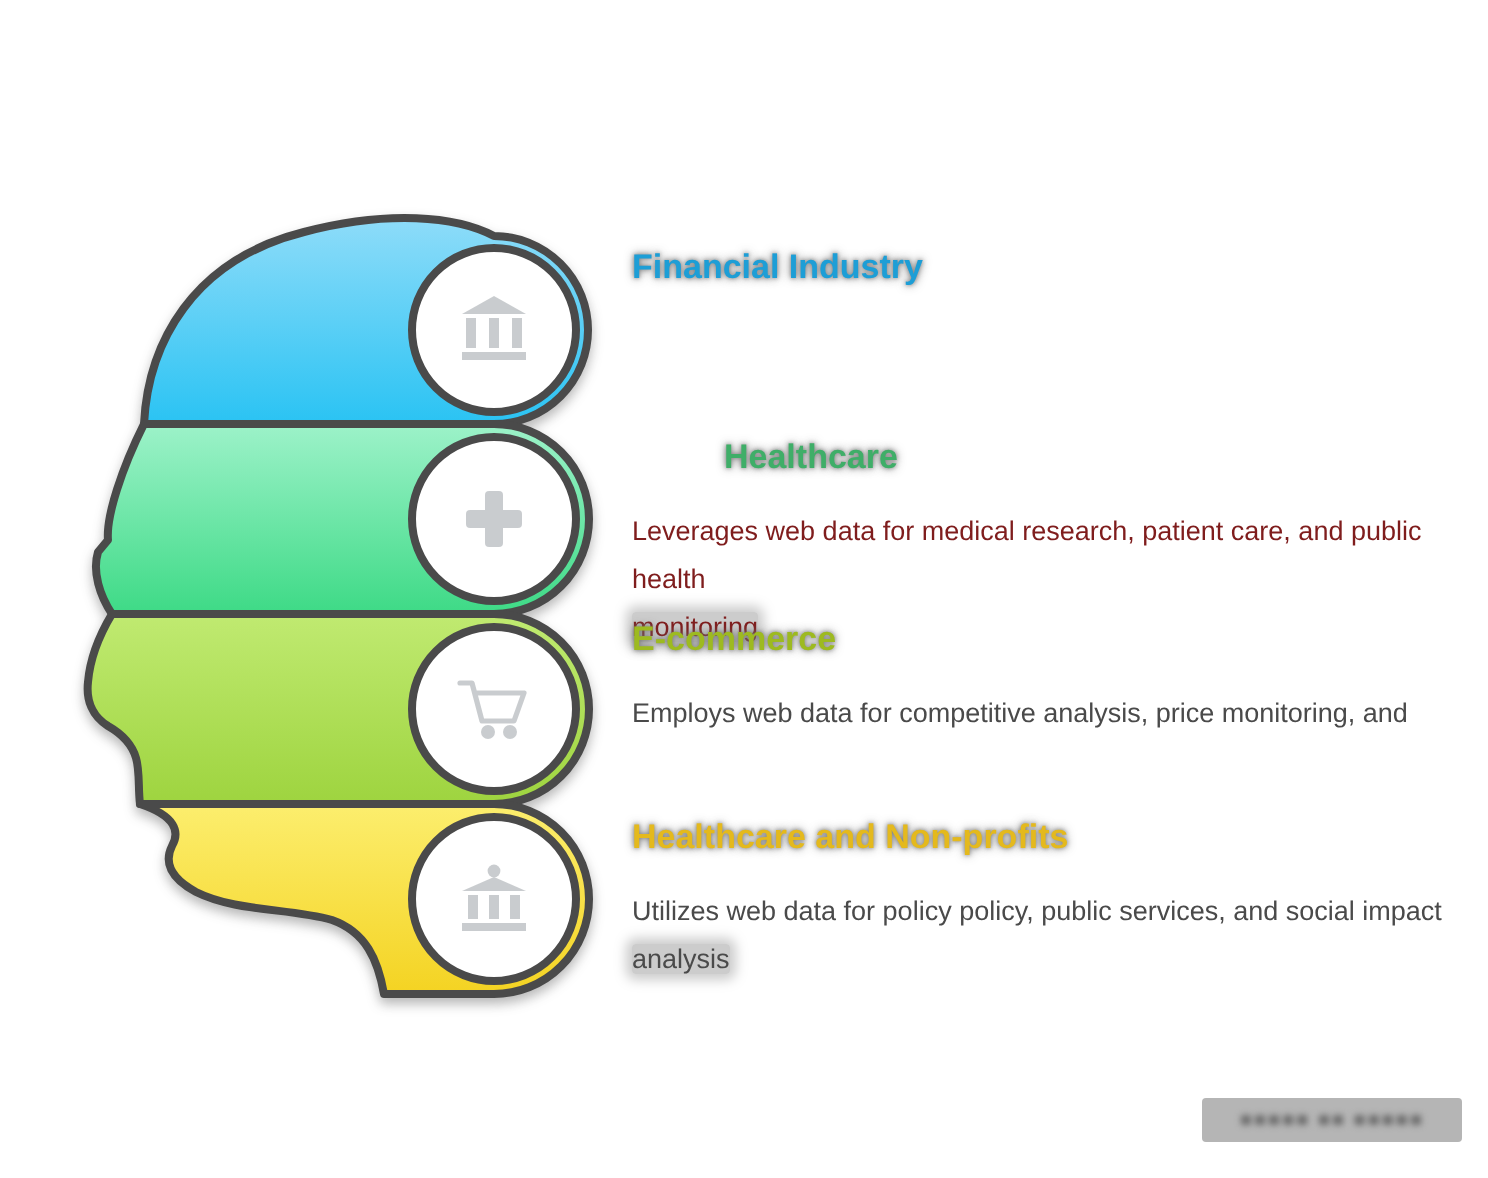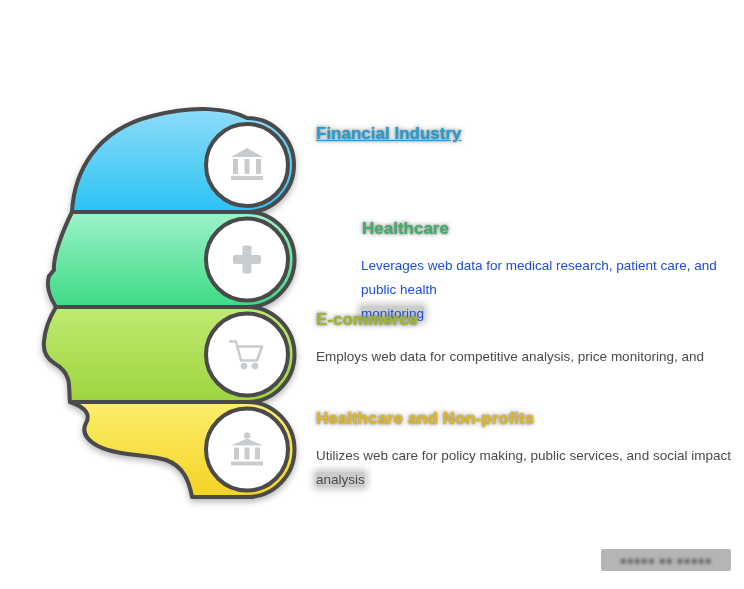--- a/index.html
+++ b/index.html
@@ -99,42 +99,42 @@
       <rect x="-2.5" y="-2" width="5" height="12"></rect>
       <rect x="8" y="-2" width="5" height="12"></rect>
       <rect x="-16" y="12" width="32" height="4"></rect>
     </g>
   </svg>
 </div>
 
 <div class="sections">
 
   <div class="section" style="top:124px">
-    <h2 class="sec-title" style="color: rgb(29, 158, 214); text-decoration: underline;">Financial Industry</h2>
+    <h2 class="sec-title" style="color: rgb(29, 158, 214);">Financial Industry</h2>
   </div>
 
   <div class="section" style="top:219px">
     <h2 class="sec-title" style="color: rgb(63, 174, 104); padding-left: 46px;">Healthcare</h2>
-    <p class="sec-body" style="color: #1d4ed8; margin-left: 45px;">
+    <p class="sec-body" style="color: #7f1d1d;">
       <span>Leverages web data for medical research, patient care, and public health</span><br>
       <span class="halo">monitoring</span>
     </p>
   </div>
 
   <div class="section" style="top:310px">
     <h2 class="sec-title" style="color: rgb(157, 186, 32);">E-commerce</h2>
     <p class="sec-body" style="color: rgb(74, 74, 74);">
       <span>Employs web data for competitive analysis, price monitoring, and</span><br>
     </p>
   </div>
 
   <div class="section" style="top:409px">
     <h2 class="sec-title" style="color: rgb(228, 185, 29);">Healthcare and Non-profits</h2>
     <p class="sec-body" style="color: rgb(74, 74, 74);">
-      <span>Utilizes web care for policy making, public services, and social impact</span><br>
+      <span>Utilizes web data for policy policy, public services, and social impact</span><br>
       <span class="halo">analysis</span>
     </p>
   </div>
 
 </div>
 
 <div class="watermark" style="background: rgb(181, 181, 181);">
   <span class="wm-glyphs">■■■■■ ■■ ■■■■■</span>
 </div>
 

